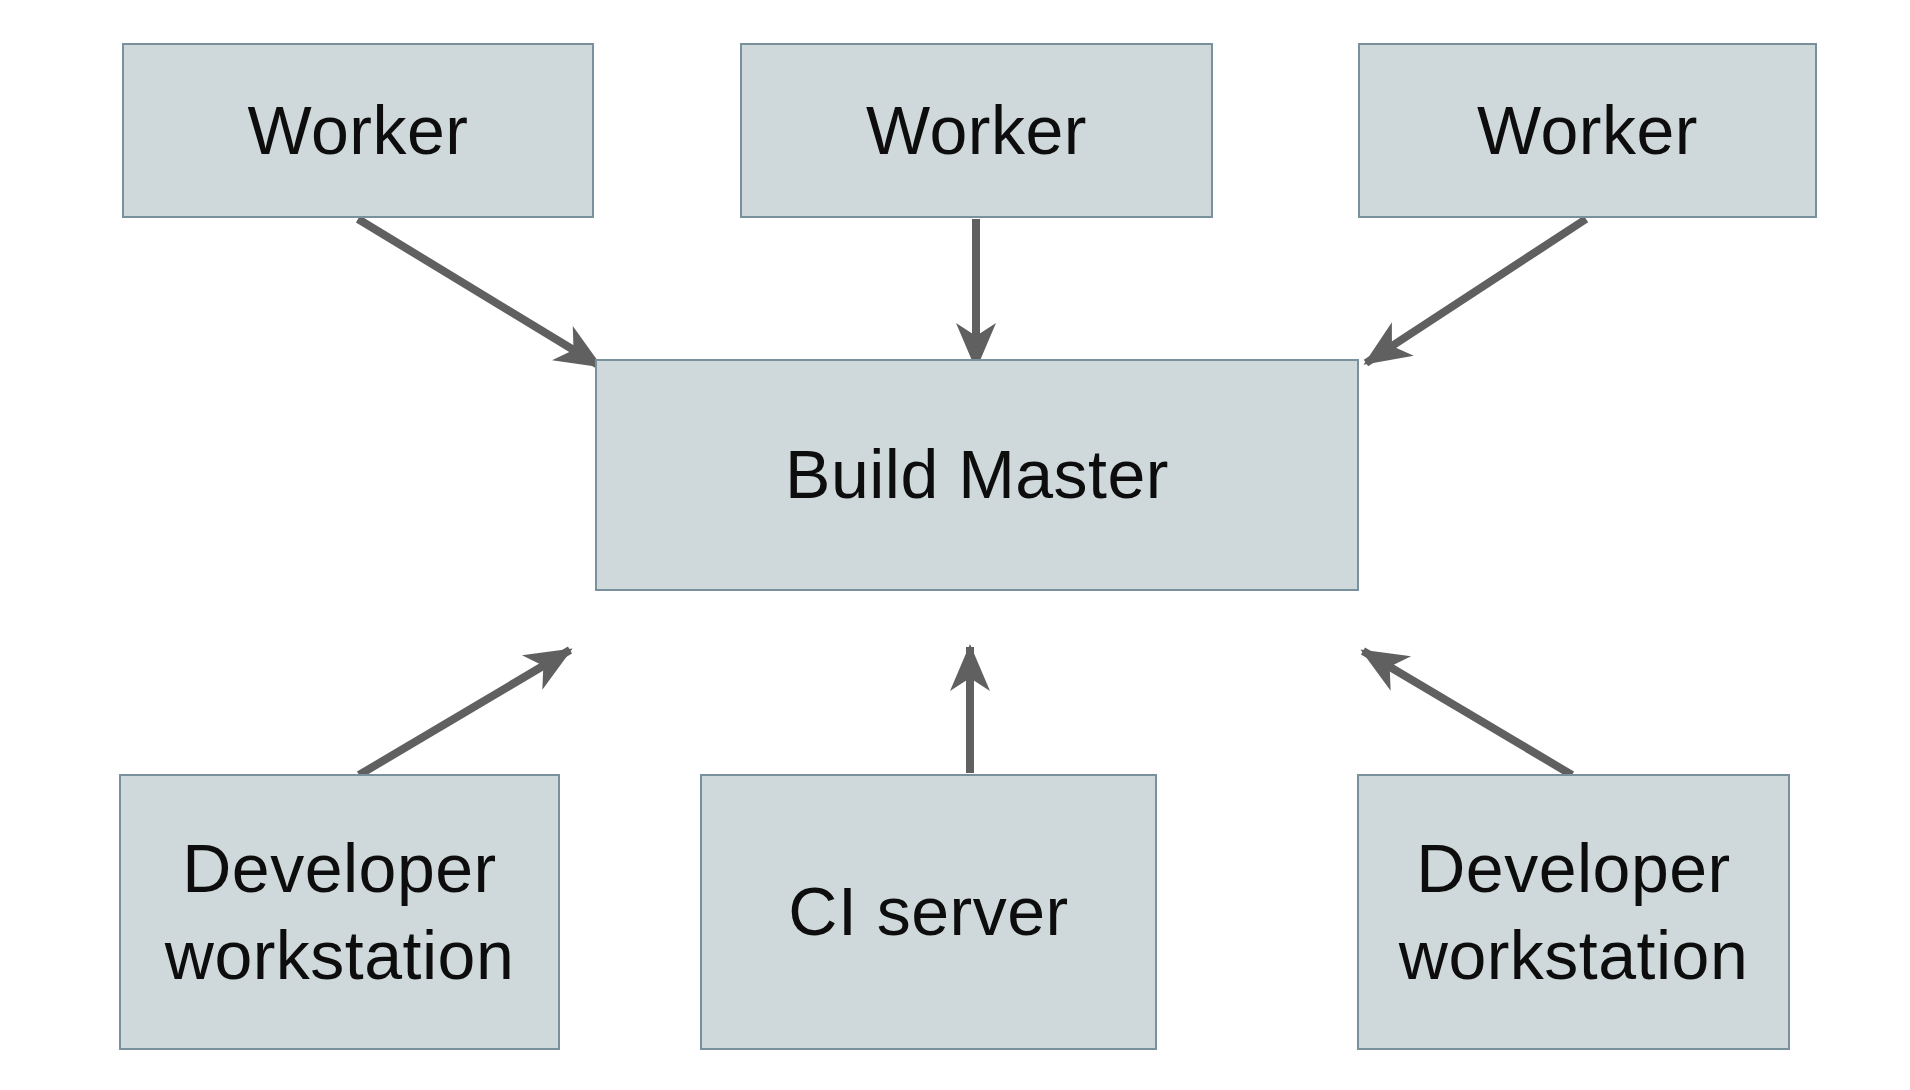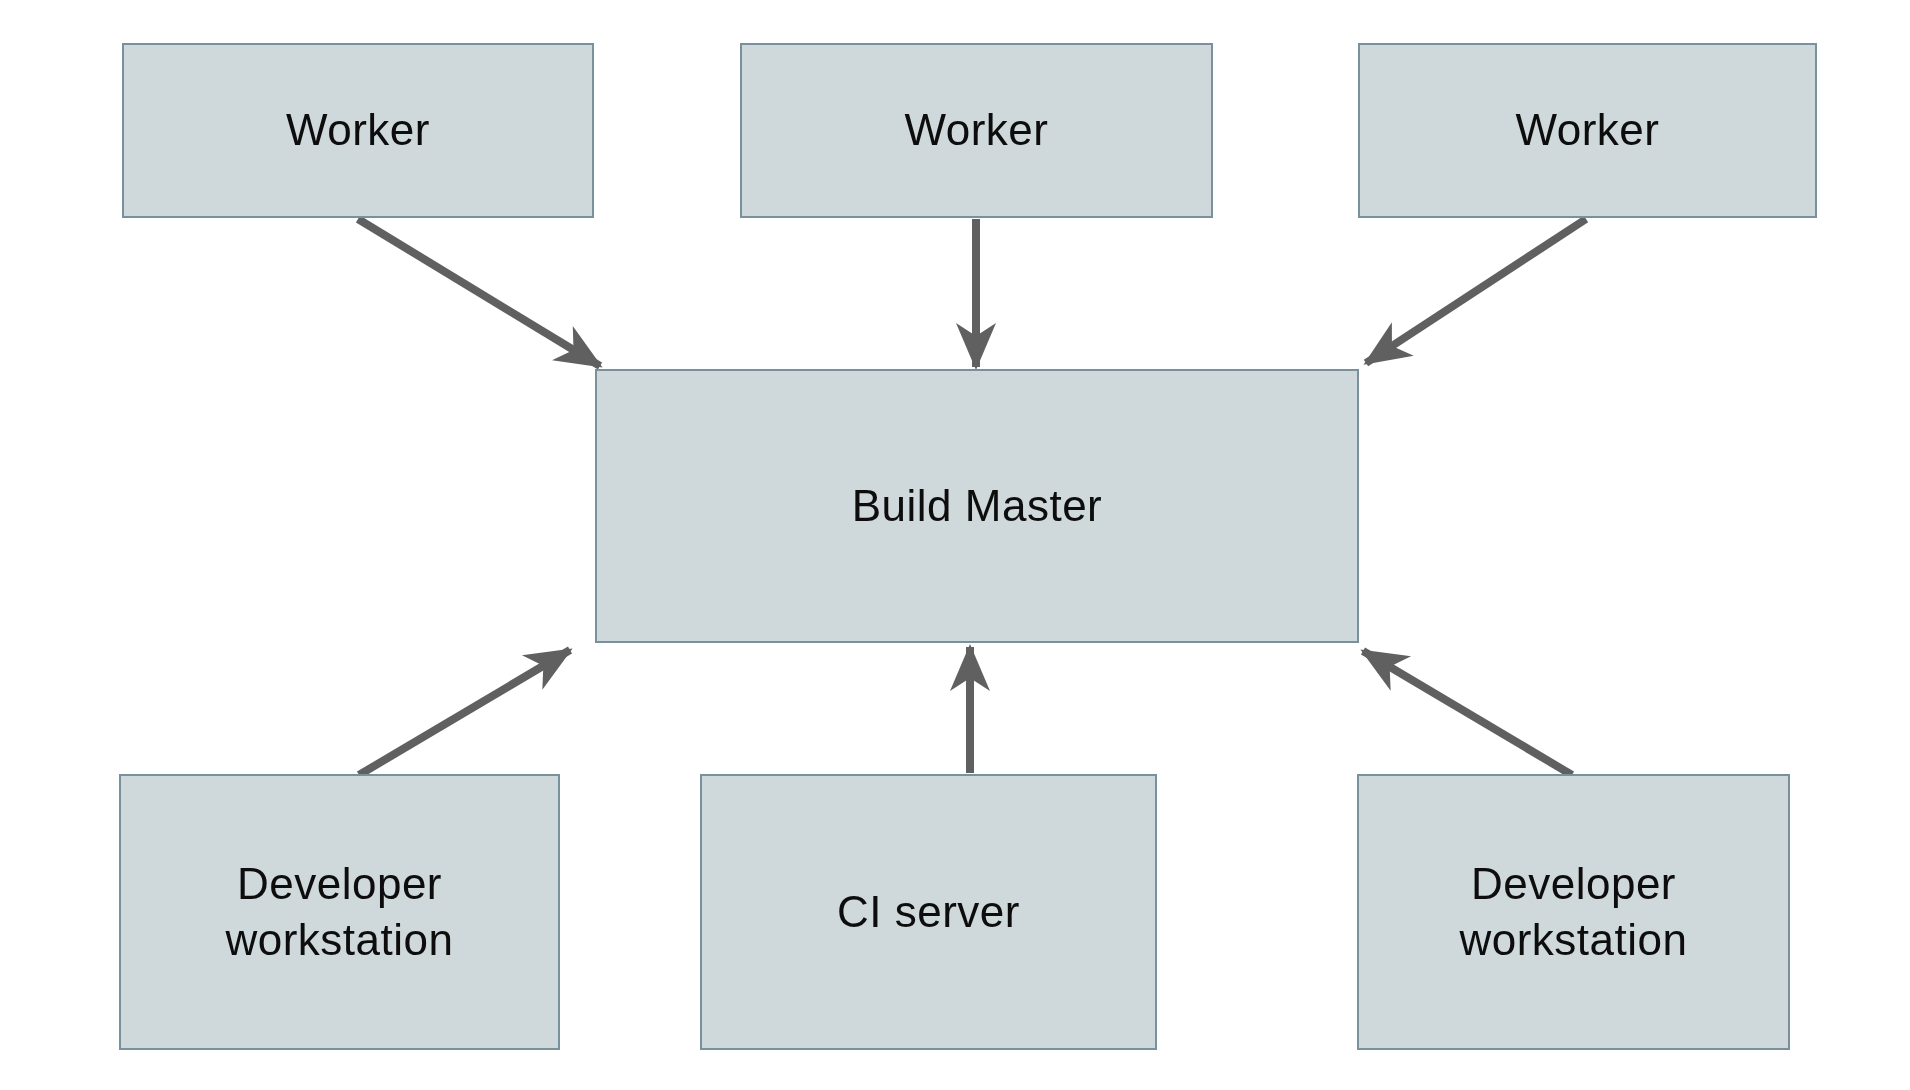--- a/index.html
+++ b/index.html
@@ -28,21 +28,21 @@
     box-sizing: border-box;
     display: flex;
     align-items: center;
     justify-content: center;
     text-align: center;
     border-style: solid;
     border-width: 2px;
   }
   .node .label {
     display: block;
-    font-size: 44px;
+    font-size: 68px;
     line-height: 1.28;
     color: #0d0d0d;
     letter-spacing: 0.5px;
     padding: 0 10px;
   }
 </style>
 </head>
 <body>
 
 <div id="stage">
@@ -61,21 +61,21 @@
     </svg>
     <div class="node" style="left: 122px; top: 43px; width: 472px; height: 175px; background: rgb(207, 216, 218); border-color: rgb(120, 145, 156);">
       <span class="label" style="color: rgb(13, 13, 13);">Worker</span>
     </div>
     <div class="node" style="left: 740px; top: 43px; width: 473px; height: 175px; background: rgb(207, 216, 218); border-color: rgb(120, 145, 156);">
       <span class="label" style="color: rgb(13, 13, 13);">Worker</span>
     </div>
     <div class="node" style="left: 1358px; top: 43px; width: 459px; height: 175px; background: rgb(207, 216, 218); border-color: rgb(120, 145, 156);">
       <span class="label" style="color: rgb(13, 13, 13);">Worker</span>
     </div>
-    <div class="node" style="left: 595px; top: 369px; width: 764px; height: 274px; background: rgb(207, 216, 218); border-color: rgb(120, 145, 156);">
+    <div class="node" style="left: 595px; top: 359px; width: 764px; height: 232px; background: rgb(207, 216, 218); border-color: rgb(120, 145, 156);">
       <span class="label" style="color: rgb(13, 13, 13);">Build Master</span>
     </div>
     <div class="node" style="left: 119px; top: 774px; width: 441px; height: 276px; background: rgb(207, 216, 218); border-color: rgb(120, 145, 156);">
       <span class="label" style="color: rgb(13, 13, 13);">Developer workstation</span>
     </div>
     <div class="node" style="left: 700px; top: 774px; width: 457px; height: 276px; background: rgb(207, 216, 218); border-color: rgb(120, 145, 156);">
       <span class="label" style="color: rgb(13, 13, 13);">CI server</span>
     </div>
     <div class="node" style="left: 1357px; top: 774px; width: 433px; height: 276px; background: rgb(207, 216, 218); border-color: rgb(120, 145, 156);">
       <span class="label" style="color: rgb(13, 13, 13);">Developer workstation</span>

